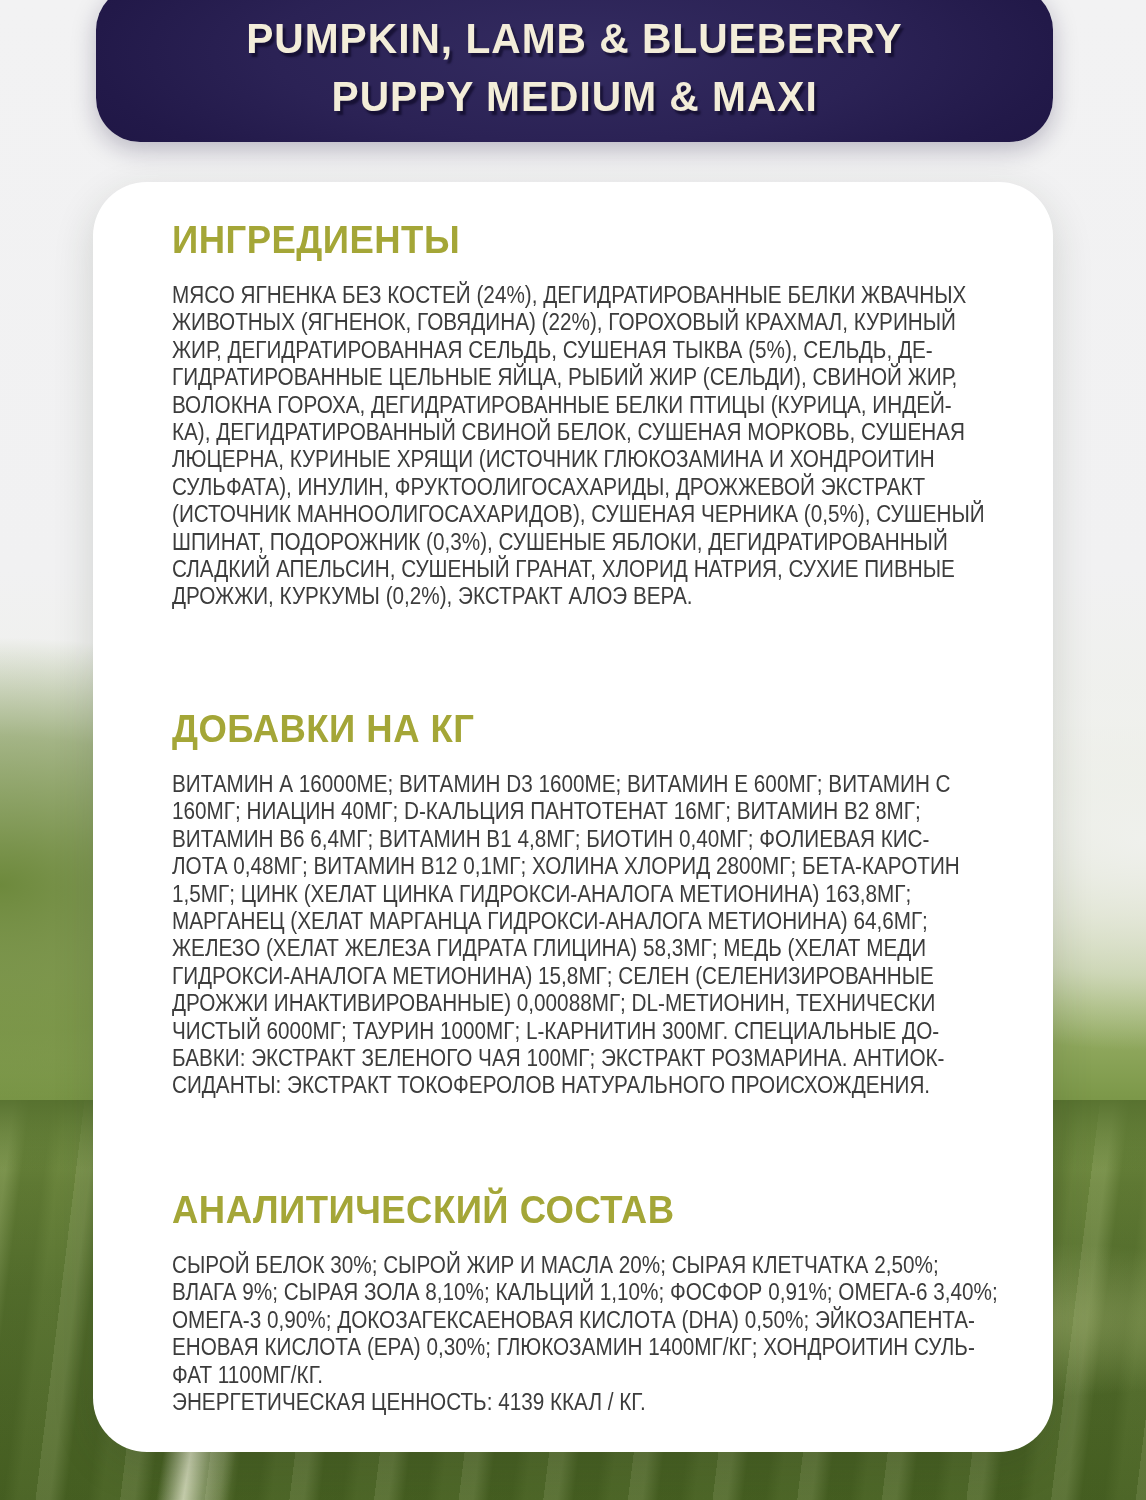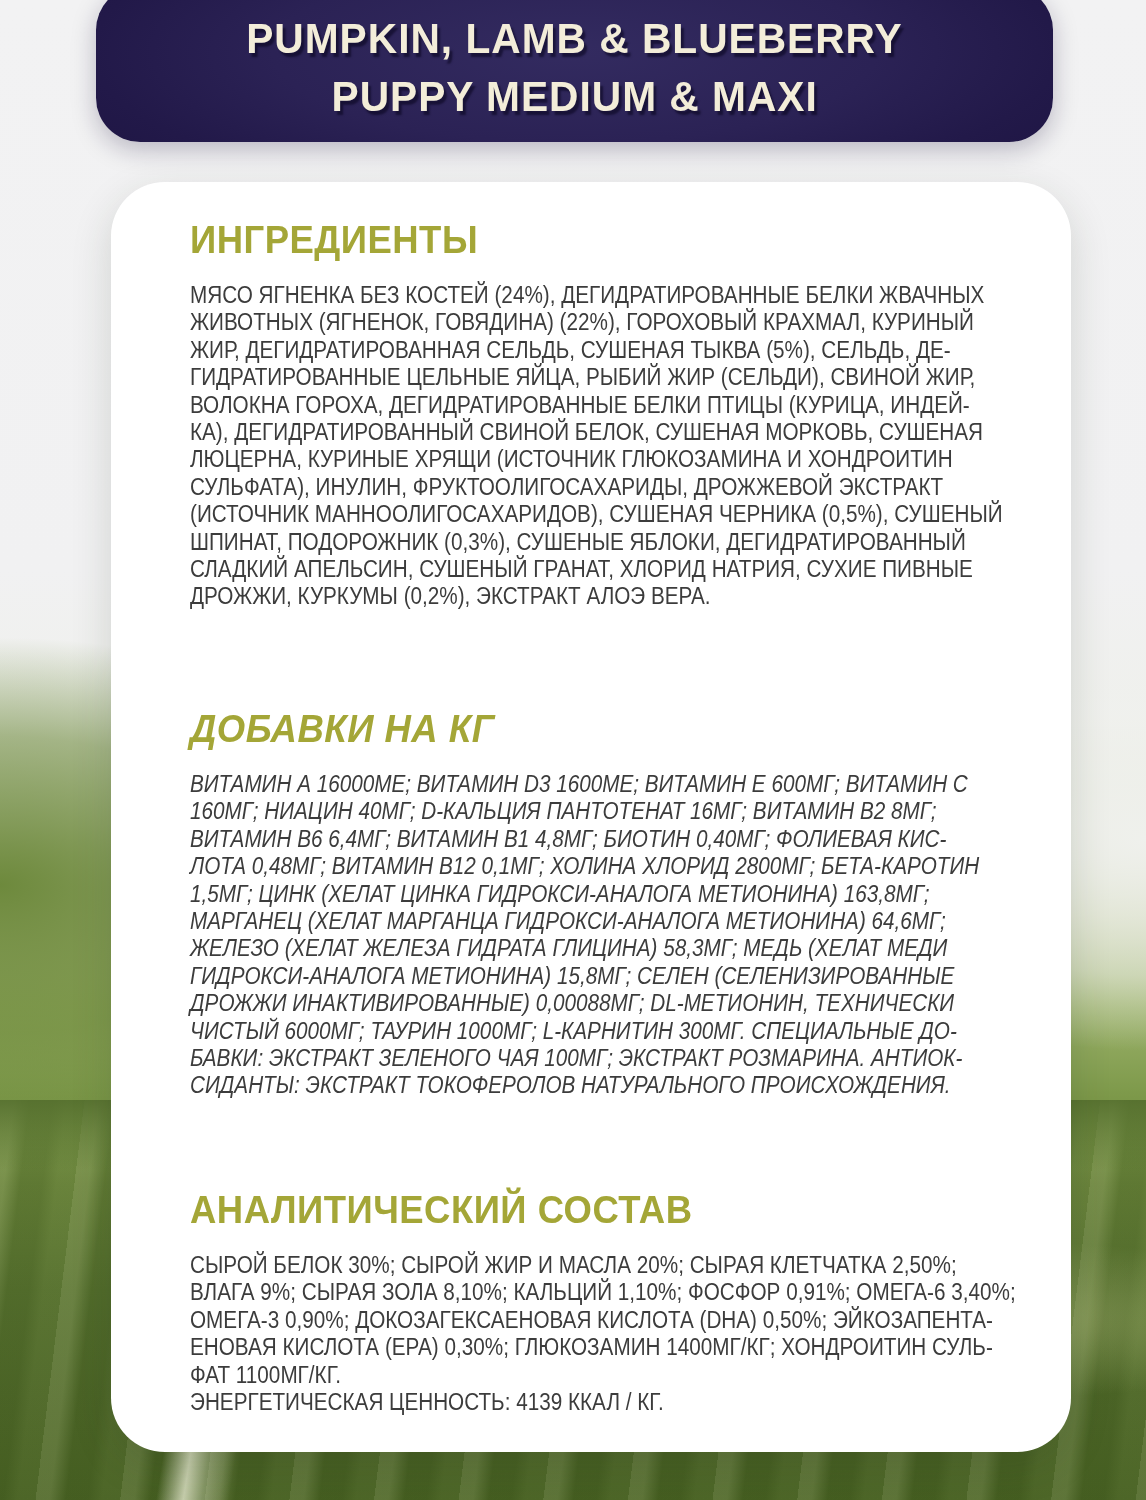--- a/index.html
+++ b/index.html
@@ -68,30 +68,30 @@
     font-size: 42px;
     line-height: 58px;
     letter-spacing: 1px;
     white-space: pre;
     text-shadow: 3px 4px 2px rgba(8,4,28,0.55);
     transform: scaleX(0.97);
     transform-origin: center top;
   }
 
   .card {
-    position: absolute; left: 111px; top: 182px;
+    position: absolute; left: 93px; top: 182px;
     width: 960px; height: 1270px;
     background: #ffffff;
     border-radius: 54px;
     box-shadow: 0 14px 40px rgba(40,50,30,0.16);
     z-index: 2;
   }
   .sec { position: absolute; left: 79px; right: 40px; }
   .sec-1 { top: 37px; }
-  .sec-2 { top: 526px; font-style: italic; }
+  .sec-2 { top: 526px; }
   .sec-3 { top: 1007px; }
   .sec h2 {
     margin: 0;
     color: #a4a637;
     font-size: 38px;
     line-height: 42px;
     font-weight: bold;
     letter-spacing: 0.5px;
     white-space: pre;
     transform: scaleX(0.96);

